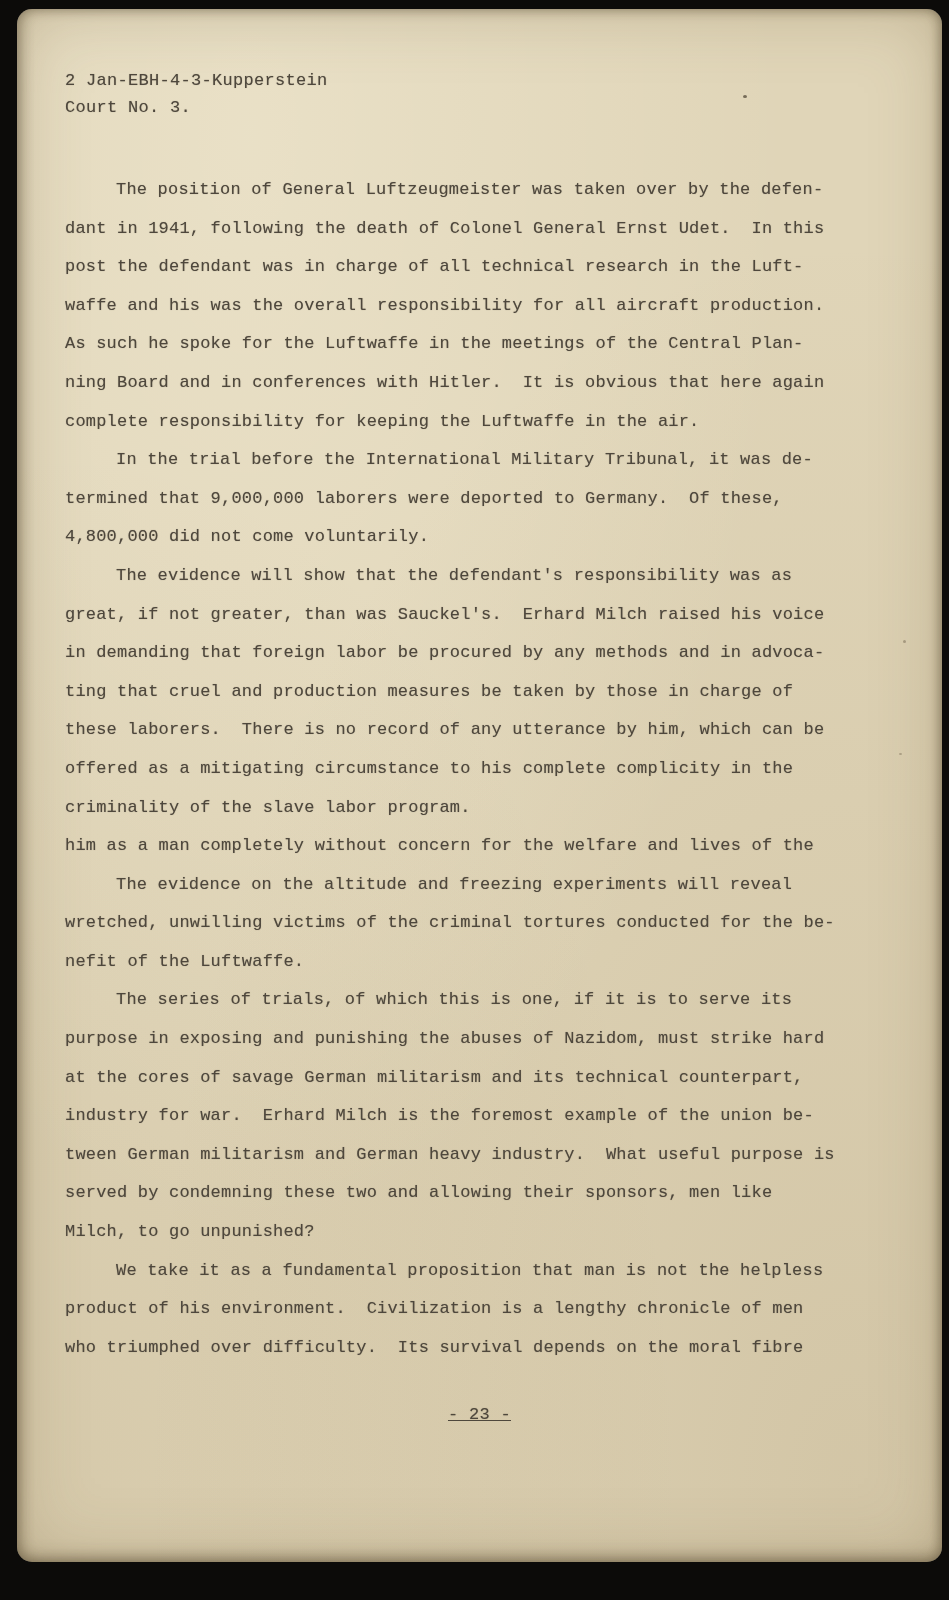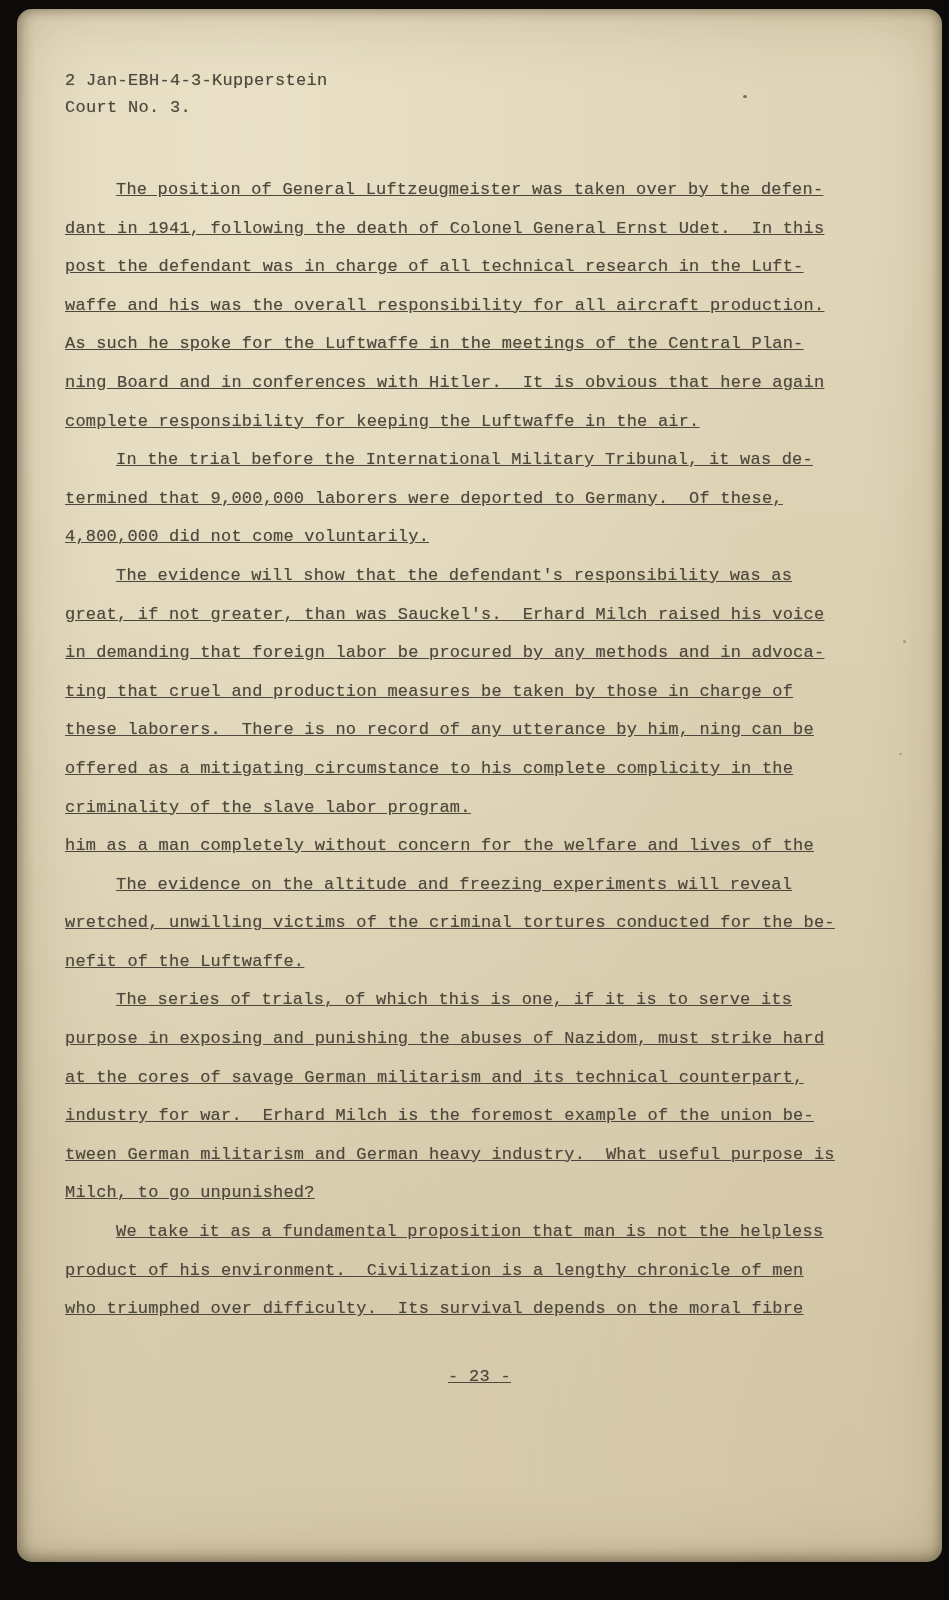--- a/index.html
+++ b/index.html
@@ -44,21 +44,20 @@
   }
   .doc-header .hline {
     font-size: 17px;
     line-height: 27px;
     letter-spacing: 0.3px;
     white-space: pre;
     text-shadow: 0 0 1px rgba(78, 71, 60, 0.45);
   }
   .content {
     margin-top: 50px;
-    text-decoration: underline;
   }
   .line {
     font-size: 17px;
     line-height: 38.6px;
     height: 38.6px;
     white-space: pre;
     letter-spacing: 0.2px;
     text-shadow: 0 0 1px rgba(78, 71, 60, 0.45);
     overflow: visible;
   }
@@ -107,36 +106,37 @@
           <div class="paragraph">
             <div class="line first">In the trial before the International Military Tribunal, it was de-</div>
             <div class="line">termined that 9,000,000 laborers were deported to Germany.  Of these,</div>
             <div class="line">4,800,000 did not come voluntarily.</div>
           </div>
           <div class="paragraph">
             <div class="line first">The evidence will show that the defendant's responsibility was as</div>
             <div class="line">great, if not greater, than was Sauckel's.  Erhard Milch raised his voice</div>
             <div class="line">in demanding that foreign labor be procured by any methods and in advoca-</div>
             <div class="line">ting that cruel and production measures be taken by those in charge of</div>
-            <div class="line">these laborers.  There is no record of any utterance by him, ning can be</div>
+            <div class="line">these laborers.  There is no record of any utterance by him, which can be</div>
             <div class="line">offered as a mitigating circumstance to his complete complicity in the</div>
             <div class="line">criminality of the slave labor program.</div>
           </div>
           <div class="paragraph">
             <div class="line">him as a man completely without concern for the welfare and lives of the</div>
             <div class="line first">The evidence on the altitude and freezing experiments will reveal</div>
             <div class="line">wretched, unwilling victims of the criminal tortures conducted for the be-</div>
             <div class="line">nefit of the Luftwaffe.</div>
           </div>
           <div class="paragraph">
             <div class="line first">The series of trials, of which this is one, if it is to serve its</div>
             <div class="line">purpose in exposing and punishing the abuses of Nazidom, must strike hard</div>
             <div class="line">at the cores of savage German militarism and its technical counterpart,</div>
             <div class="line">industry for war.  Erhard Milch is the foremost example of the union be-</div>
             <div class="line">tween German militarism and German heavy industry.  What useful purpose is</div>
+            <div class="line">served by condemning these two and allowing their sponsors, men like</div>
             <div class="line">Milch, to go unpunished?</div>
           </div>
           <div class="paragraph">
             <div class="line first">We take it as a fundamental proposition that man is not the helpless</div>
             <div class="line">product of his environment.  Civilization is a lengthy chronicle of men</div>
             <div class="line">who triumphed over difficulty.  Its survival depends on the moral fibre</div>
           </div>
         </div>
 
       <div class="page-number">- 23 -</div>

